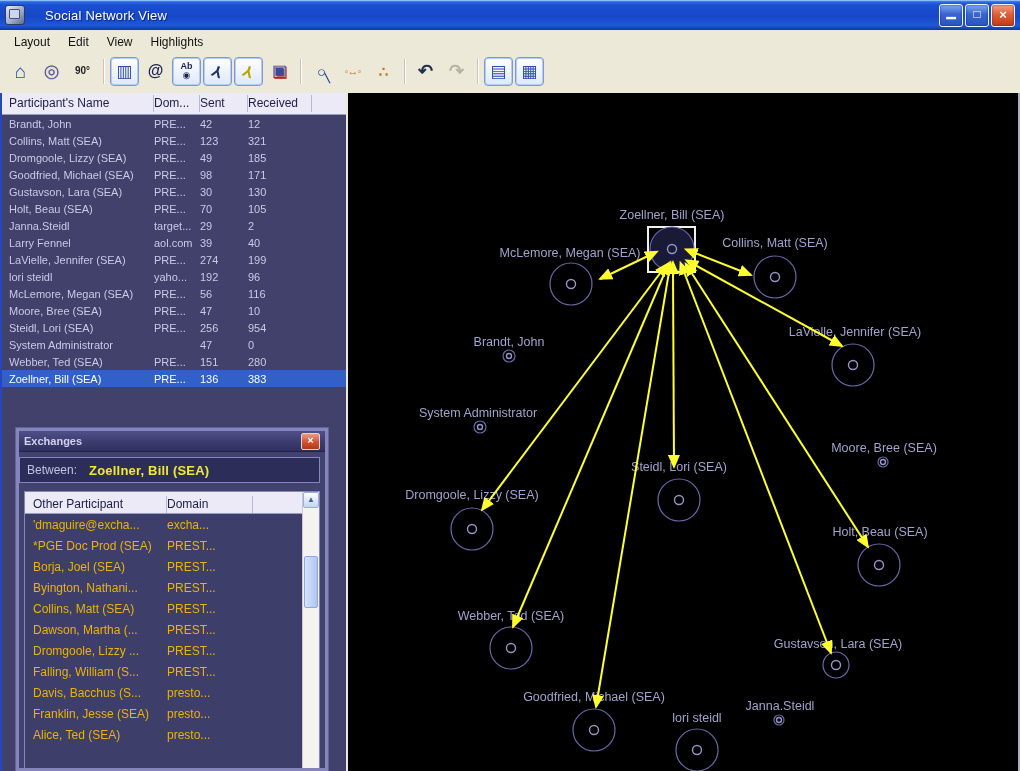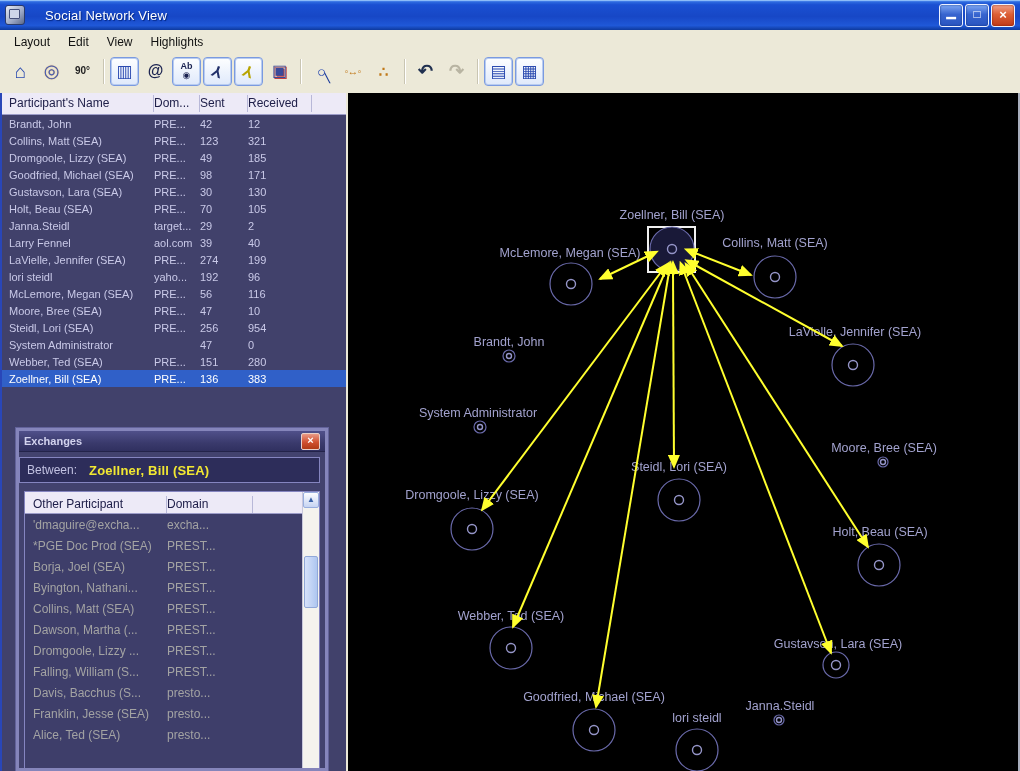--- a/index.html
+++ b/index.html
@@ -88,21 +88,21 @@
     border:1px solid #e8d0c8;color:#fff;font-size:11px;line-height:13px;text-align:center;font-weight:bold}
   .ex-between{margin:5px 5px 4px 0;height:26px;background:#2d2d5a;border:1px solid #8585c0;
     display:flex;align-items:center;padding:0 7px;font-size:12px;color:#c2c2e2;box-sizing:border-box}
   .ex-between b{color:#f2e832;margin-left:12px;font-size:13px;letter-spacing:.2px}
   .ex-table{position:absolute;left:5px;right:5px;top:60px;bottom:0;border:1px solid #8585c0;
     border-bottom:none;background:#3e3e6a;overflow:hidden}
   .ex-header{display:flex;height:21px;background:#edeaf7;font-size:12px;color:#20204a;
     align-items:flex-end;border-bottom:1px solid #9c9cc8;padding-right:17px}
   .ex-header>div{border-right:1px solid #b8b8d8;height:17px;line-height:17px;box-sizing:border-box}
   .ex-header>div:last-child{border-right:none}
-  .ex-row{display:flex;height:21px;font-size:12px;color:#a3a3a3;align-items:center;padding-right:17px}
+  .ex-row{display:flex;height:21px;font-size:12px;color:#eab308;align-items:center;padding-right:17px}
   .xc1{width:142px;padding-left:8px;box-sizing:border-box;white-space:nowrap;overflow:hidden}
   .xc2{width:86px;box-sizing:border-box;white-space:nowrap;overflow:hidden}
   .xc3{flex:1}
   .ex-scroll{position:absolute;right:0;top:0;bottom:0;width:16px;background:#f4f3ee;border-left:1px solid #c8c8dc}
   .ex-scroll-up{height:16px;background:linear-gradient(180deg,#fdfeff,#c6d4f2);
     border:1px solid #98aede;border-radius:2px;color:#3a62a8;font-size:8px;text-align:center;line-height:14px;box-sizing:border-box}
   .ex-thumb{position:absolute;top:64px;height:52px;left:1px;right:1px;border-radius:2px;
     background:linear-gradient(90deg,#d6e2fb,#aec6f0);border:1px solid #90a8d8;box-sizing:border-box}
 </style>
 </head>

